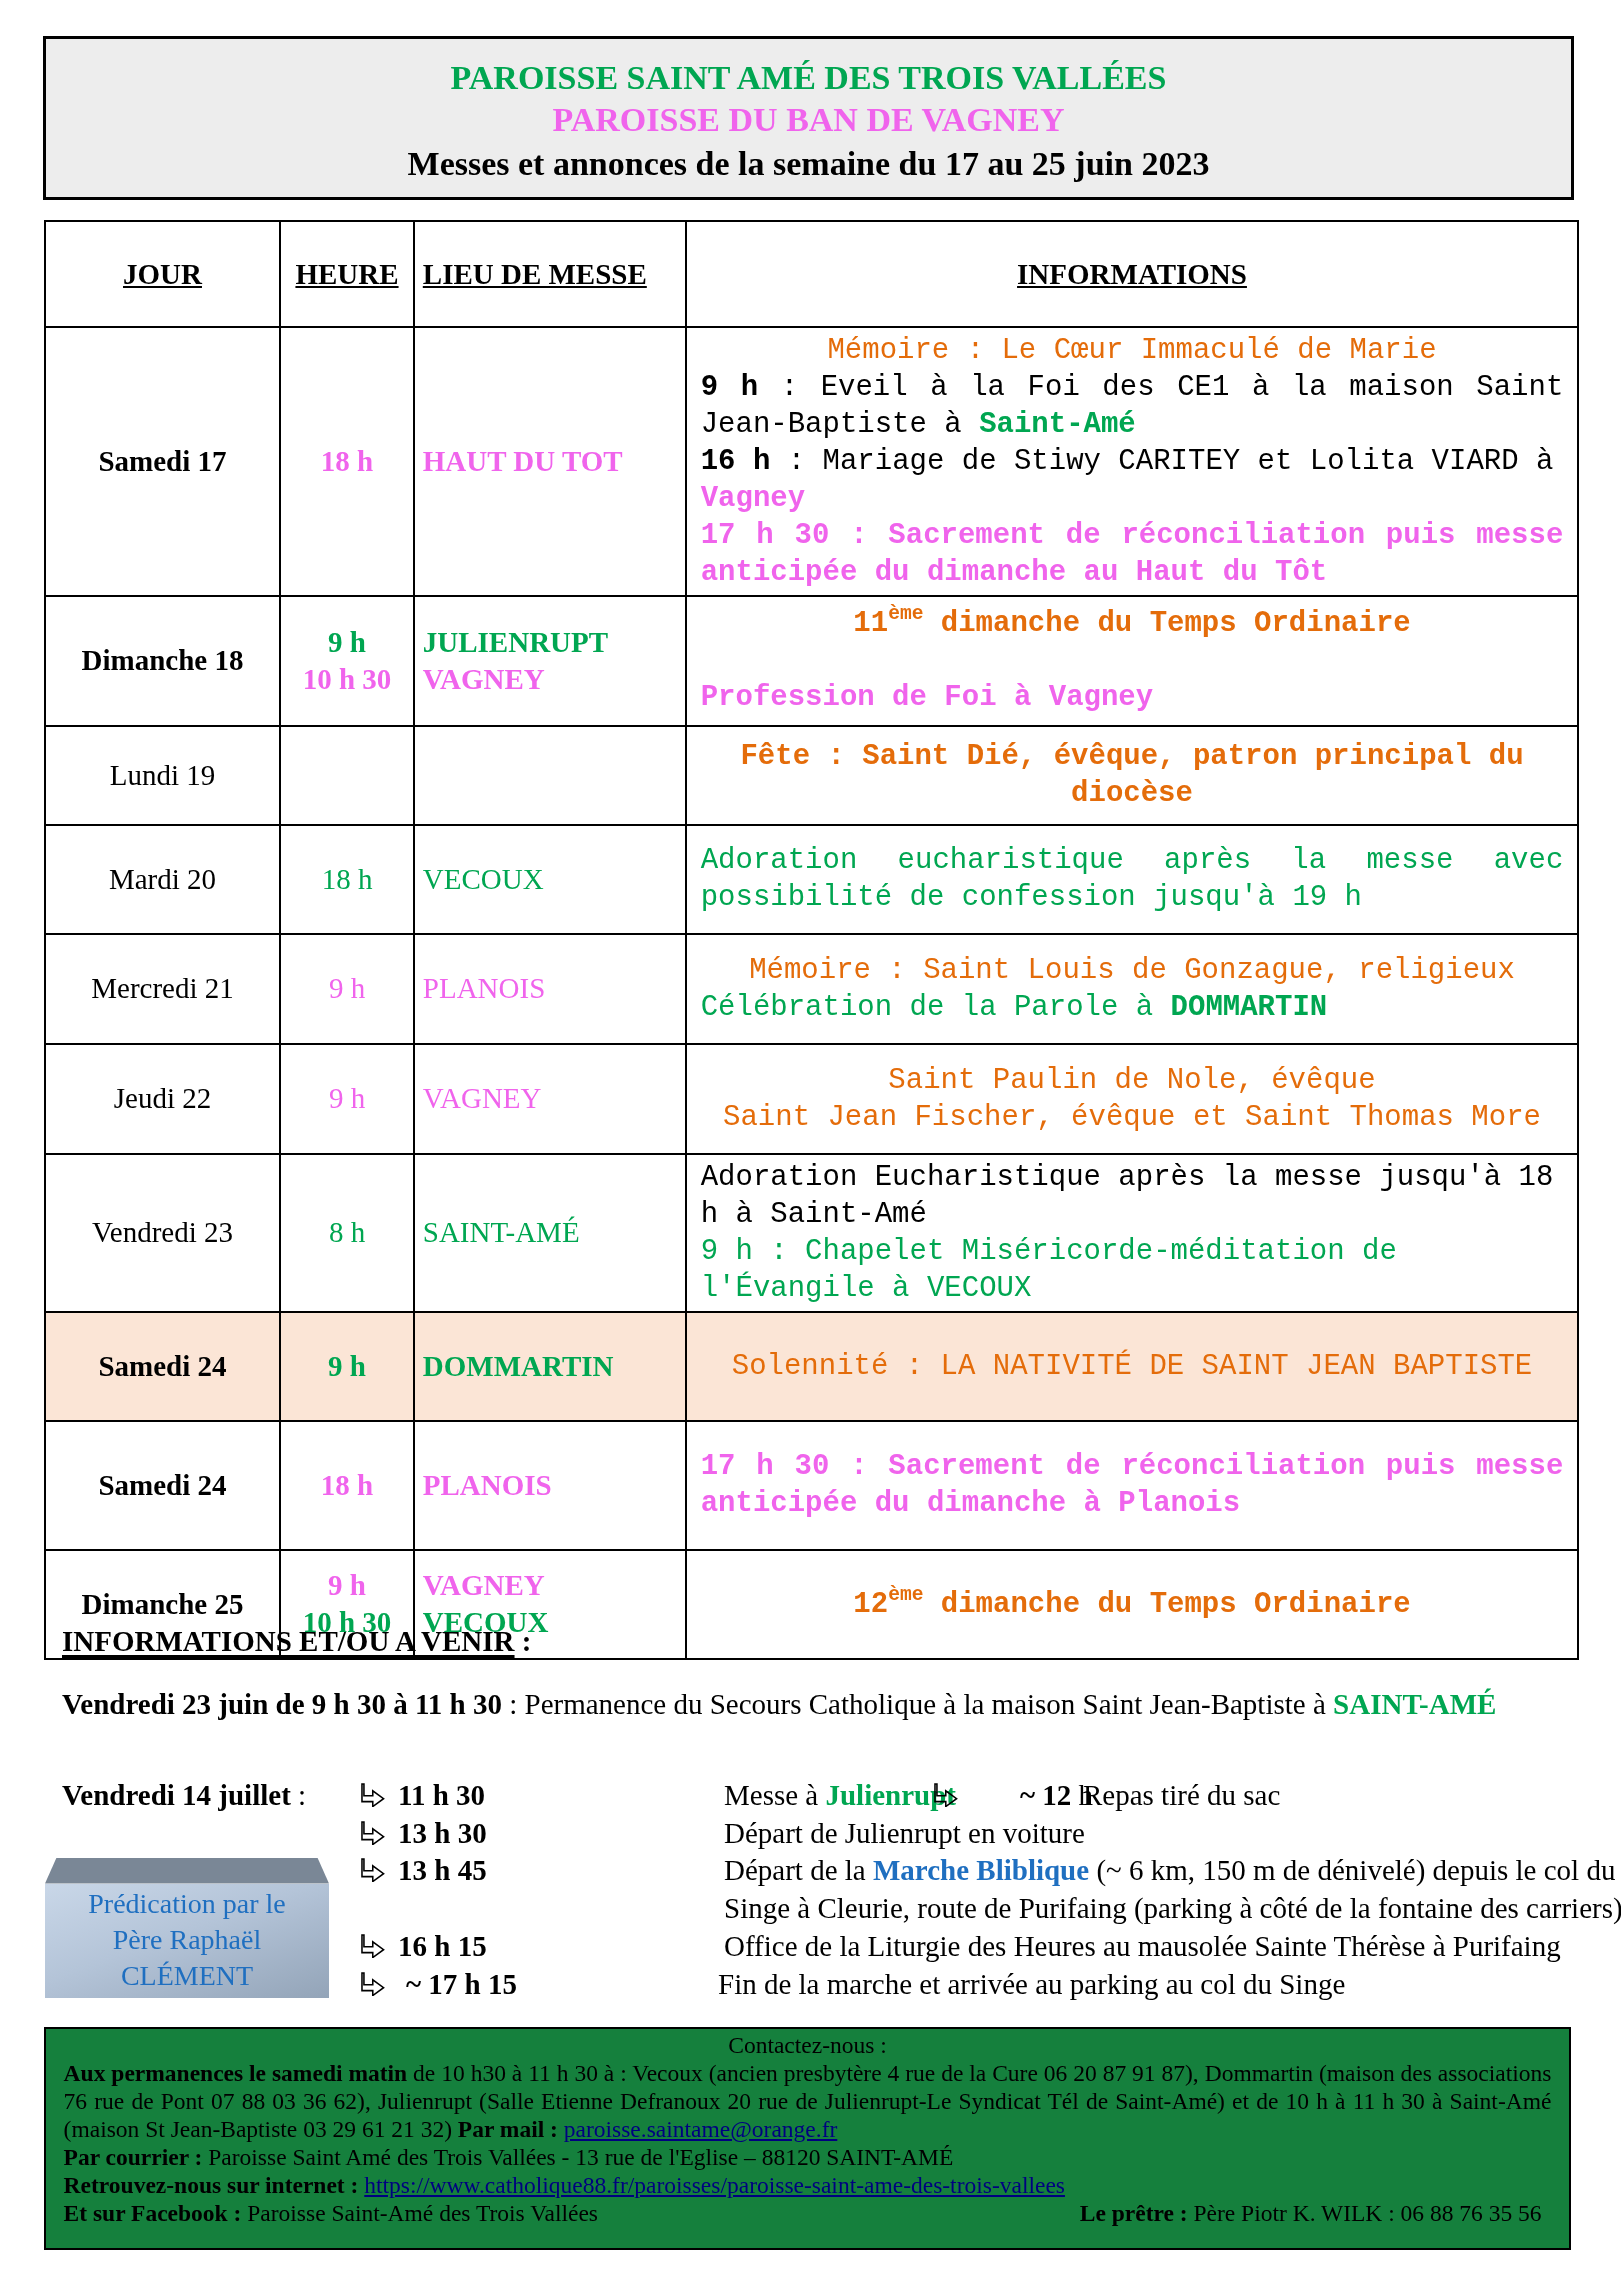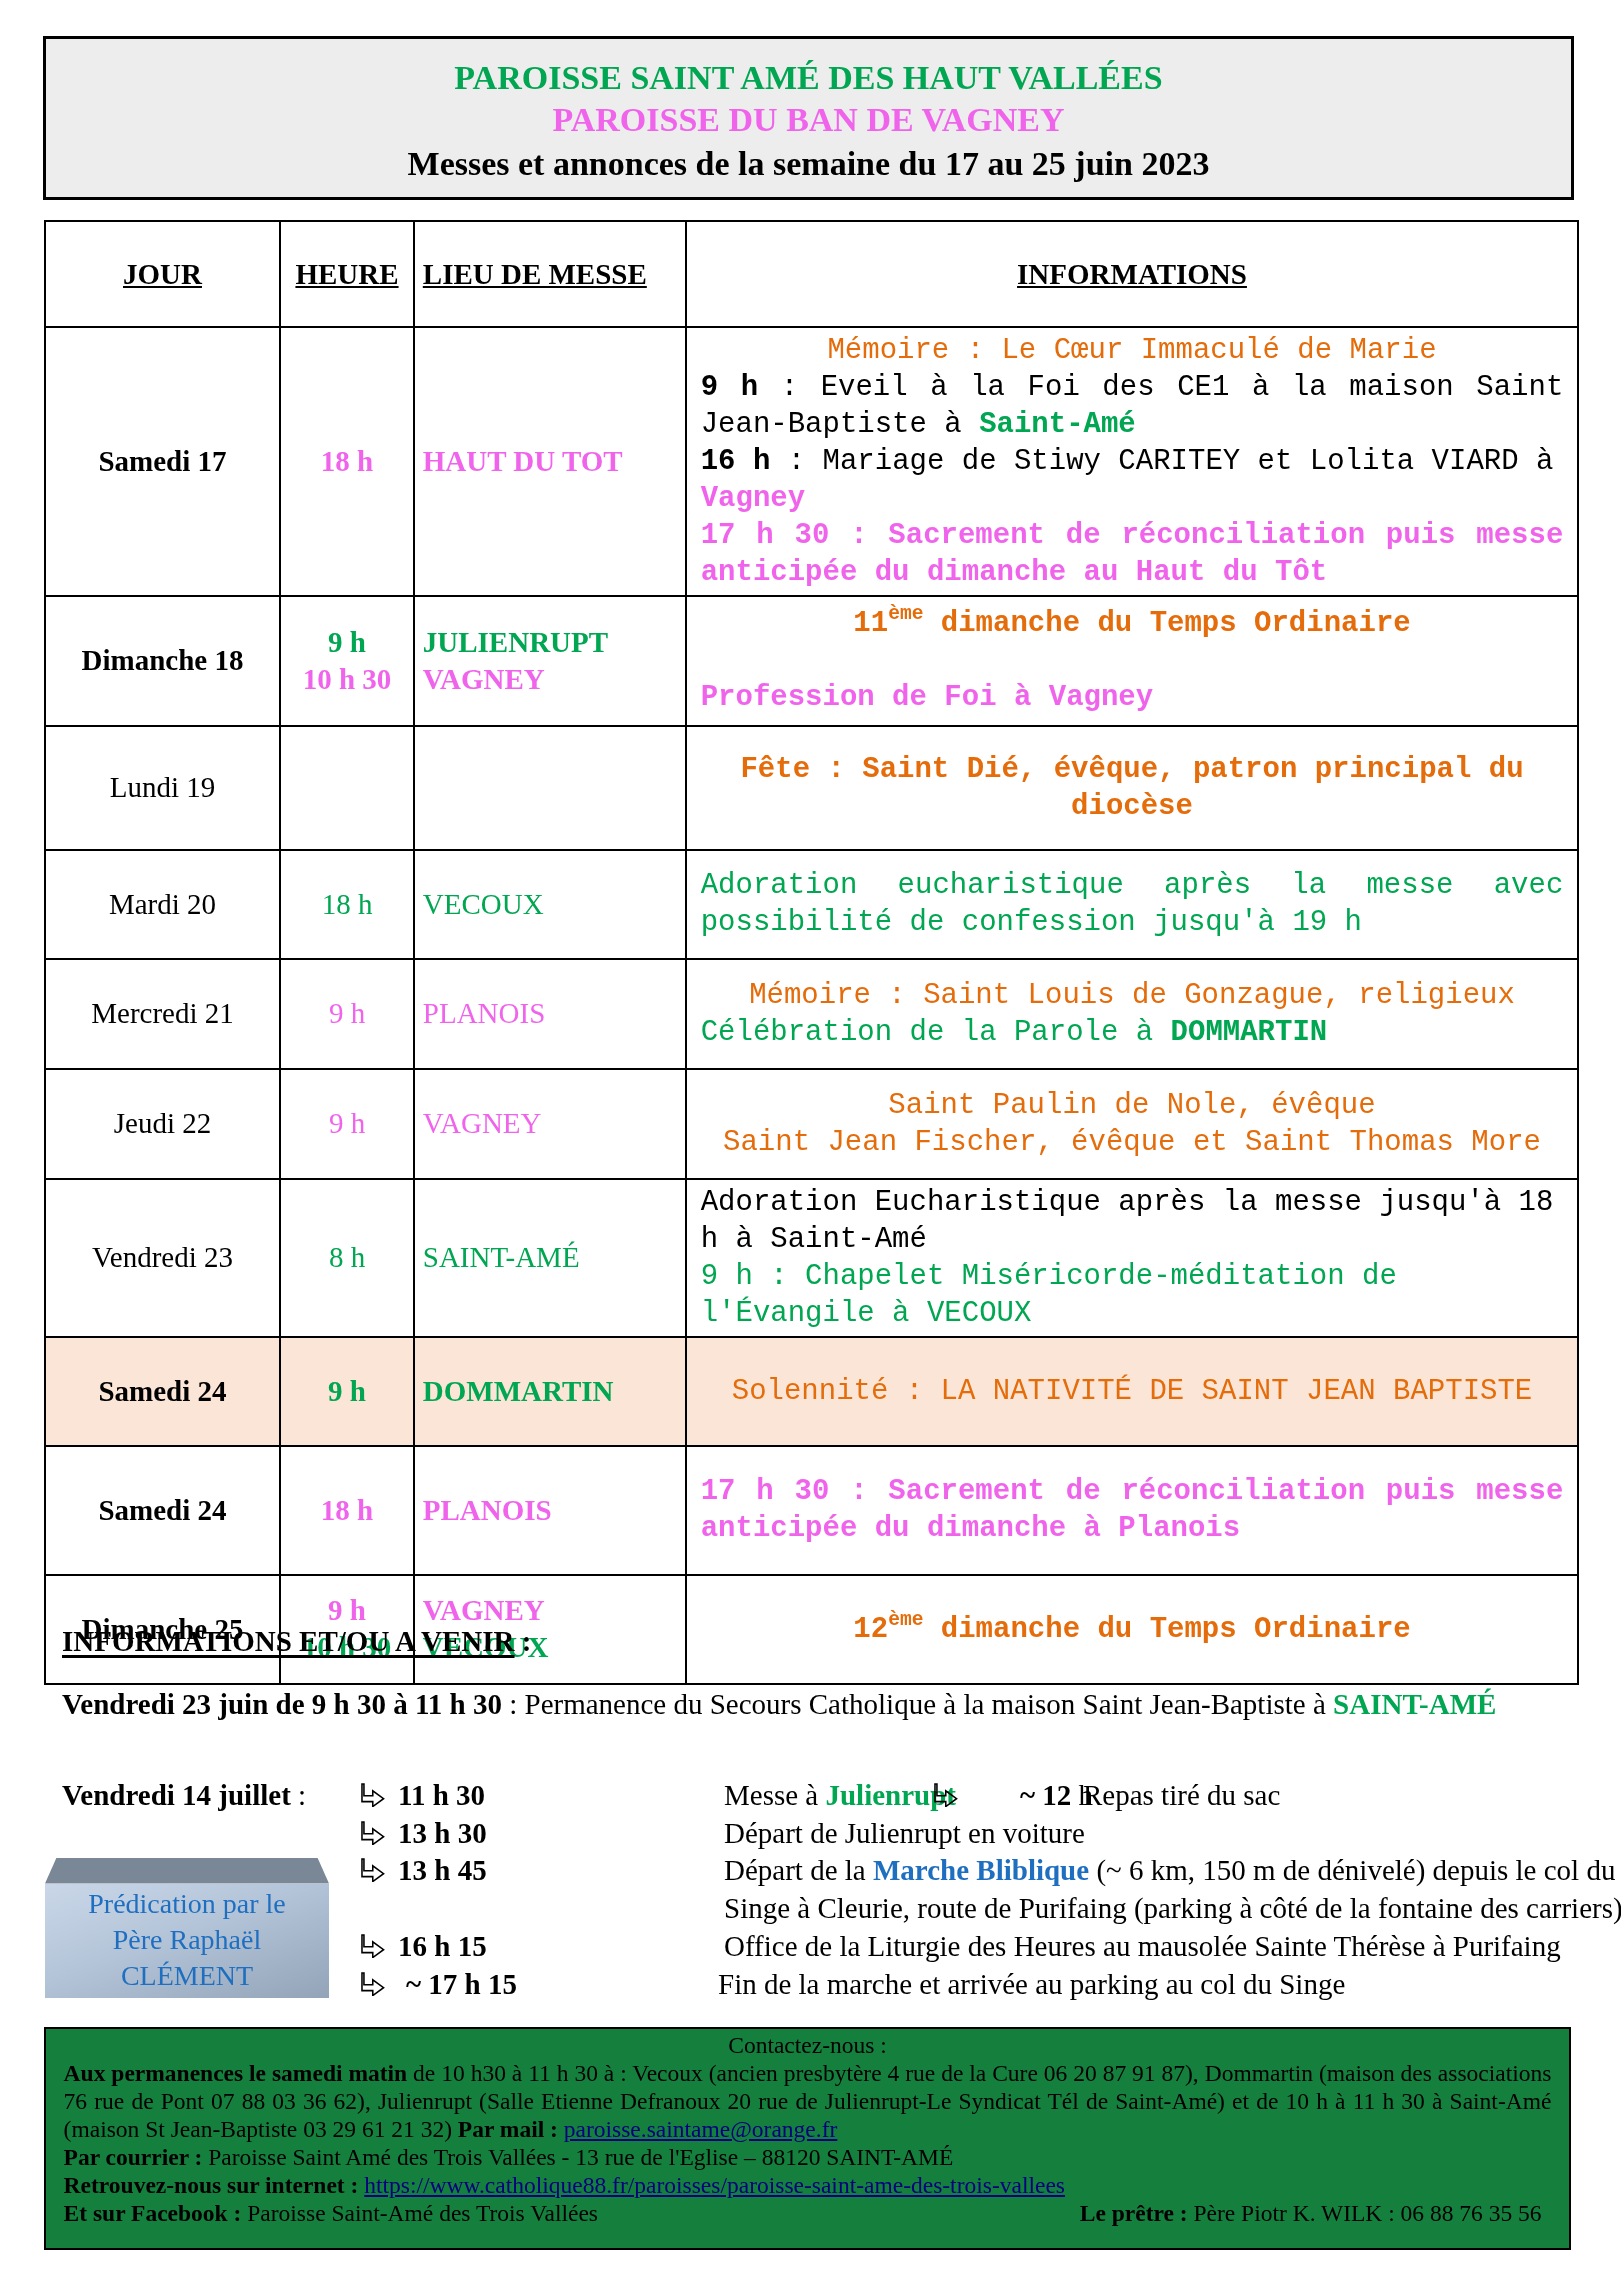--- a/index.html
+++ b/index.html
@@ -67,21 +67,21 @@
   #contact .center { text-align: center; }
   #contact .j { text-align: justify; text-align-last: left; }
   #contact a { color: #000080; text-decoration: underline; }
   #contact .lastline { position: relative; }
   #contact .priest { position: absolute; right: 9.8px; top: 0; }
 </style>
 </head>
 <body>
 
 <div id="header">
-  <div class="l1 green">PAROISSE SAINT AMÉ DES HAUT VALLÉES</div>
+  <div class="l1 green">PAROISSE SAINT AMÉ DES TROIS VALLÉES</div>
   <div class="l2 pink">PAROISSE DU BAN DE VAGNEY</div>
   <div class="l3">Messes et annonces de la semaine du 17 au 25 juin 2023</div>
 </div>
 
 <table id="schedule">
   <colgroup>
     <col style="width:235px">
       <col style="width:134px">
       <col style="width:272px">
       <col style="width:892px">
@@ -116,21 +116,21 @@
       <div class="green">JULIENRUPT</div>
       <div class="pink">VAGNEY</div>
     </td>
     <td class="info b">
       <div class="c orange"><span>11</span><sup>ème</sup><span> dimanche du Temps Ordinaire</span></div>
       <div style="height:37px"></div>
       <div class="pink">Profession de Foi à Vagney</div>
     </td>
   </tr>
 
-  <tr style="height:124px">
+  <tr style="height:99px">
     <td class="jour">Lundi 19</td>
     <td class="heure"></td>
     <td class="lieu"></td>
     <td class="info b orange" style="text-align:center">Fête : Saint Dié, évêque, patron principal du diocèse</td>
   </tr>
 
   <tr style="height:109px">
     <td class="jour">Mardi 20</td>
     <td class="heure green">18 h</td>
     <td class="lieu green">VECOUX</td>

